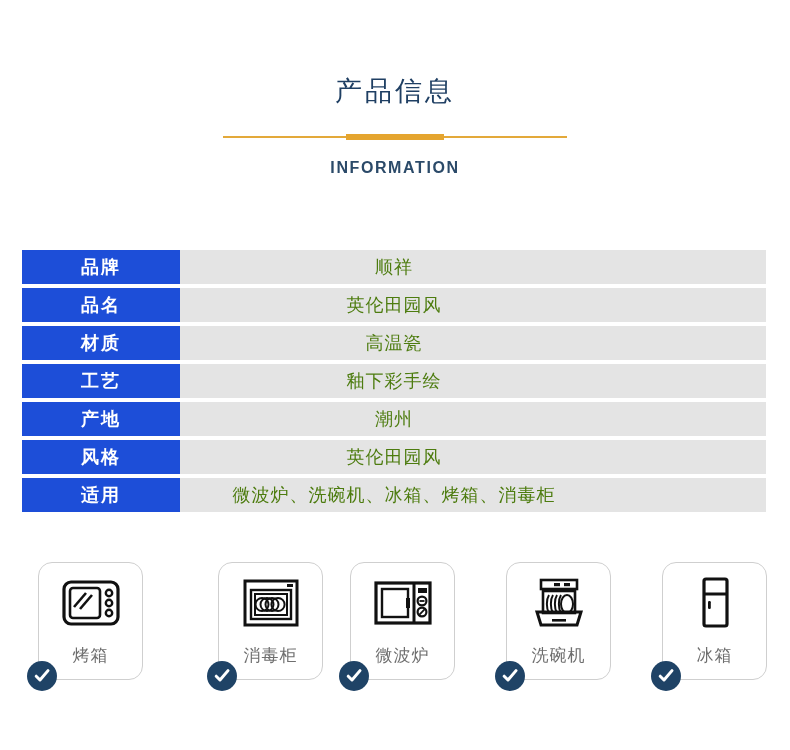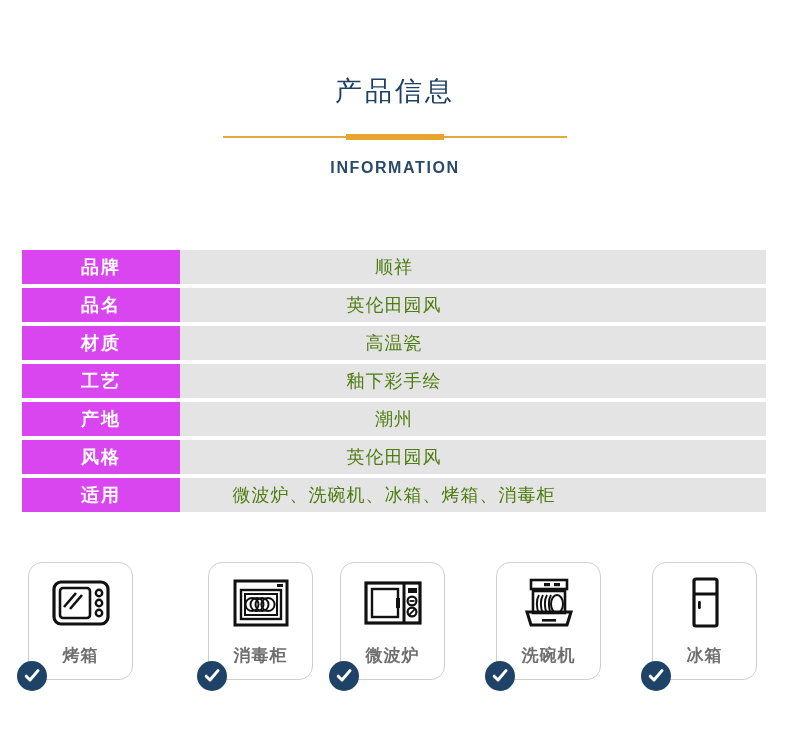--- a/index.html
+++ b/index.html
@@ -72,21 +72,21 @@
     height: 34px;
     margin-bottom: 4px;
     background: #e4e4e4;
   }
   .spec-label {
     position: absolute;
     left: 0;
     top: 0;
     width: 158px;
     height: 34px;
-    background: #d946ef;
+    background: #1d4ed8;
     color: #ffffff;
     font-size: 18px;
     font-weight: bold;
     letter-spacing: 2px;
     display: flex;
     align-items: center;
     justify-content: center;
     box-sizing: border-box;
   }
   .spec-value {
@@ -99,25 +99,24 @@
     align-items: center;
     justify-content: center;
     font-size: 18px;
     color: #4d7c0f;
     letter-spacing: 1px;
   }
 
   
   .cards {
     position: absolute;
-    left: 28px;
+    left: 38px;
     top: 562px;
     width: 748px;
     height: 140px;
-    font-weight: bold;
   }
   .card {
     position: absolute;
     top: 0;
     width: 105px;
     height: 118px;
     border: 1.5px solid #cfcfcf;
     border-radius: 14px;
     background: #ffffff;
     box-sizing: border-box;

